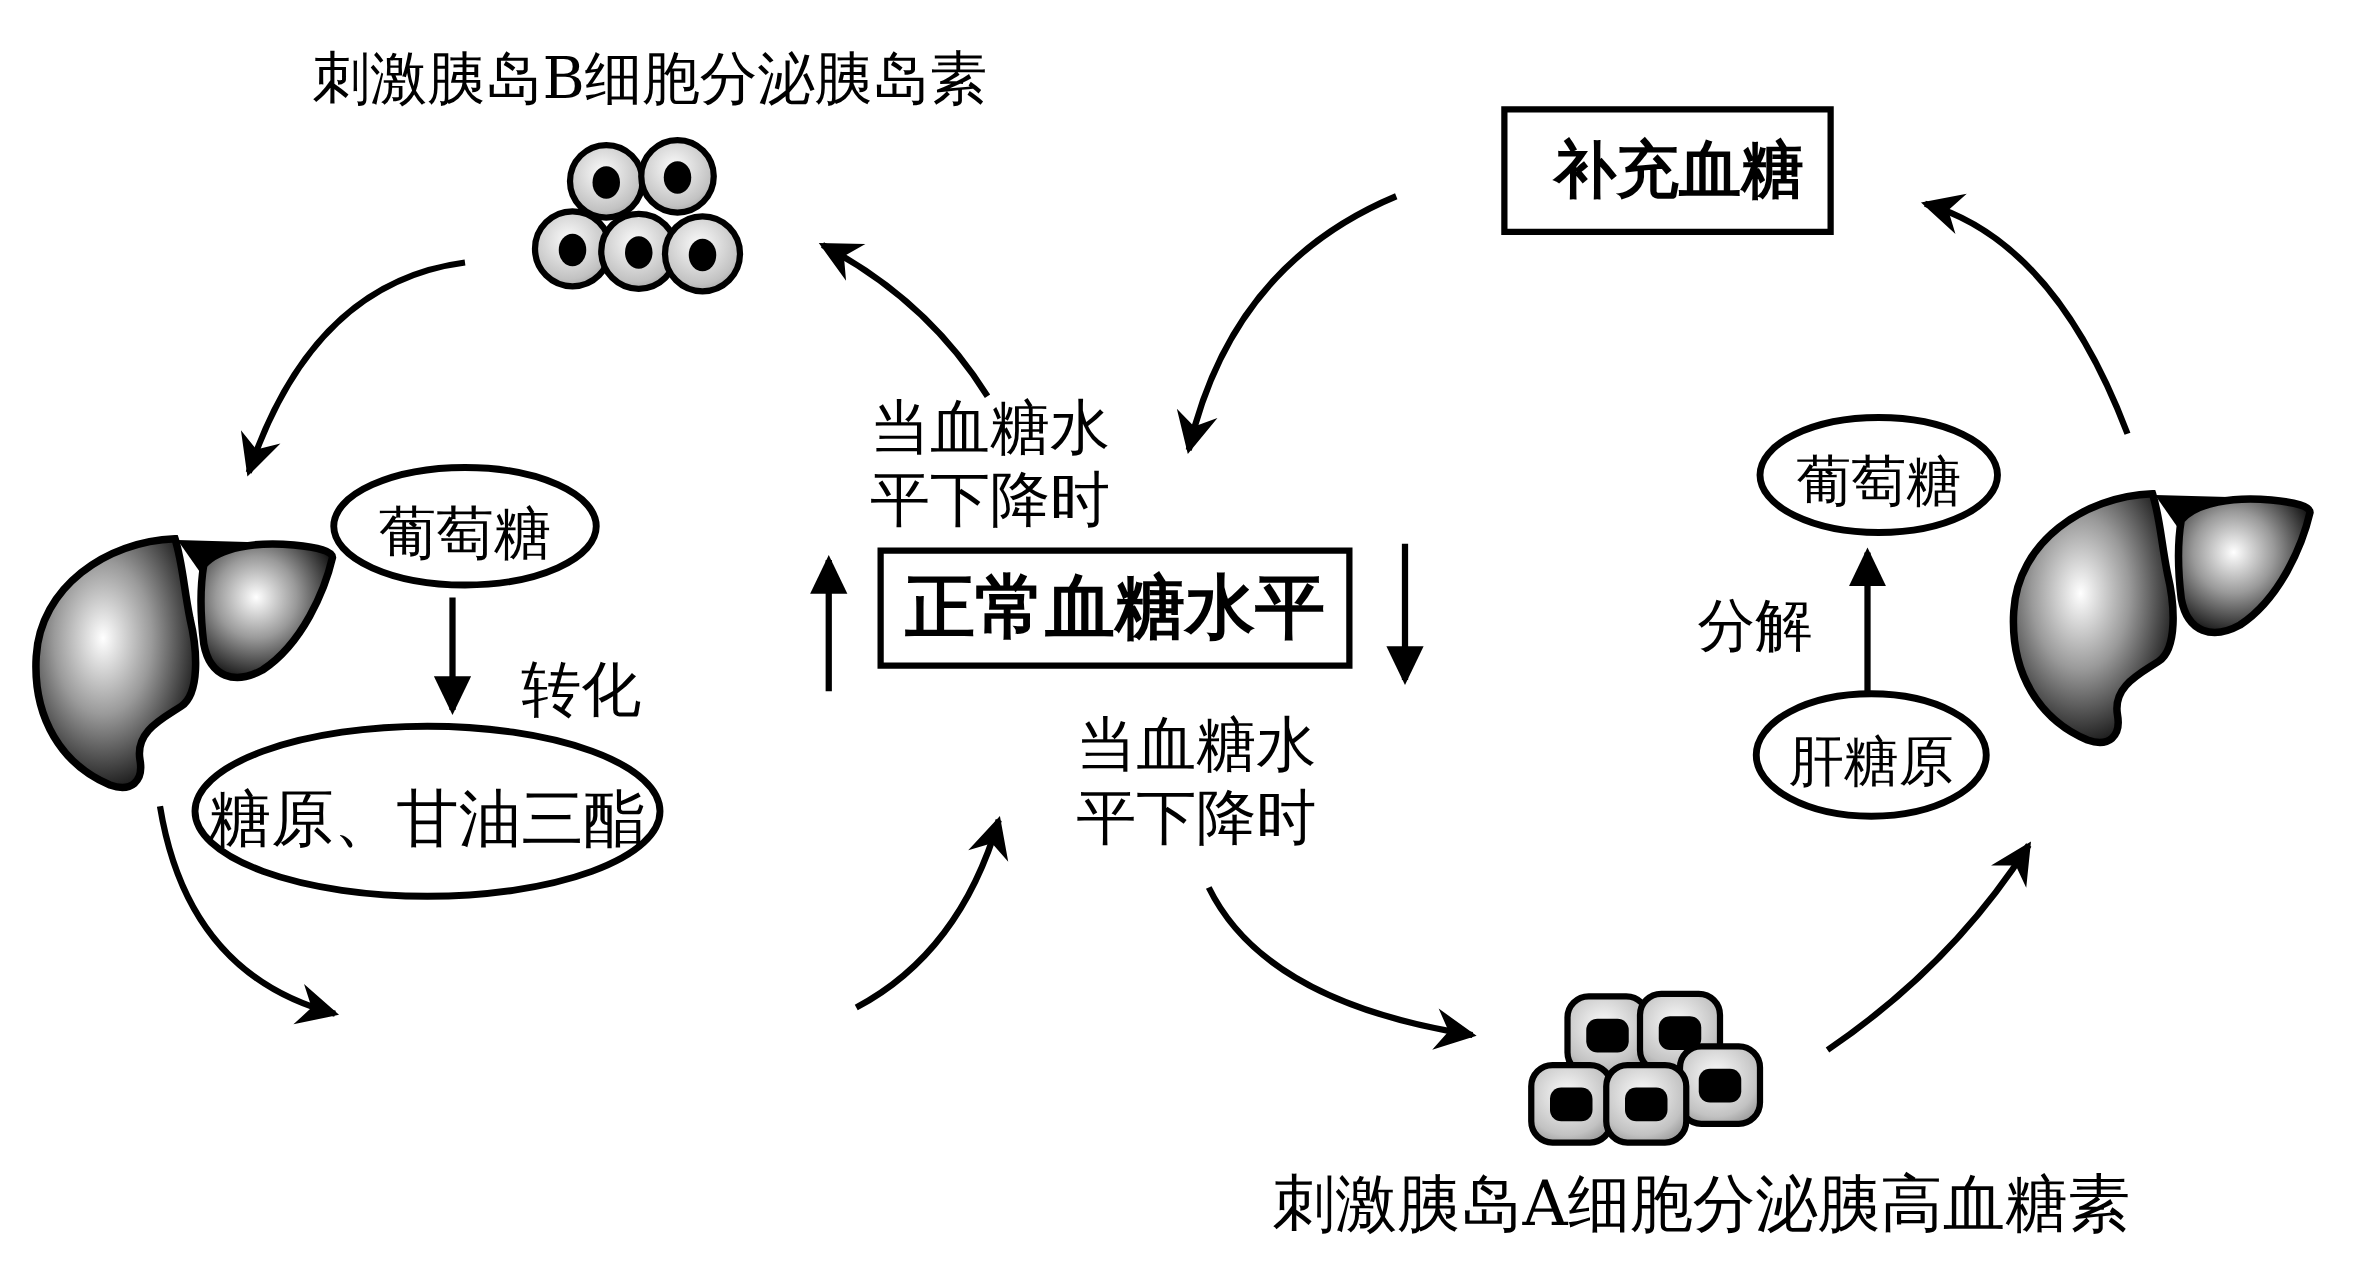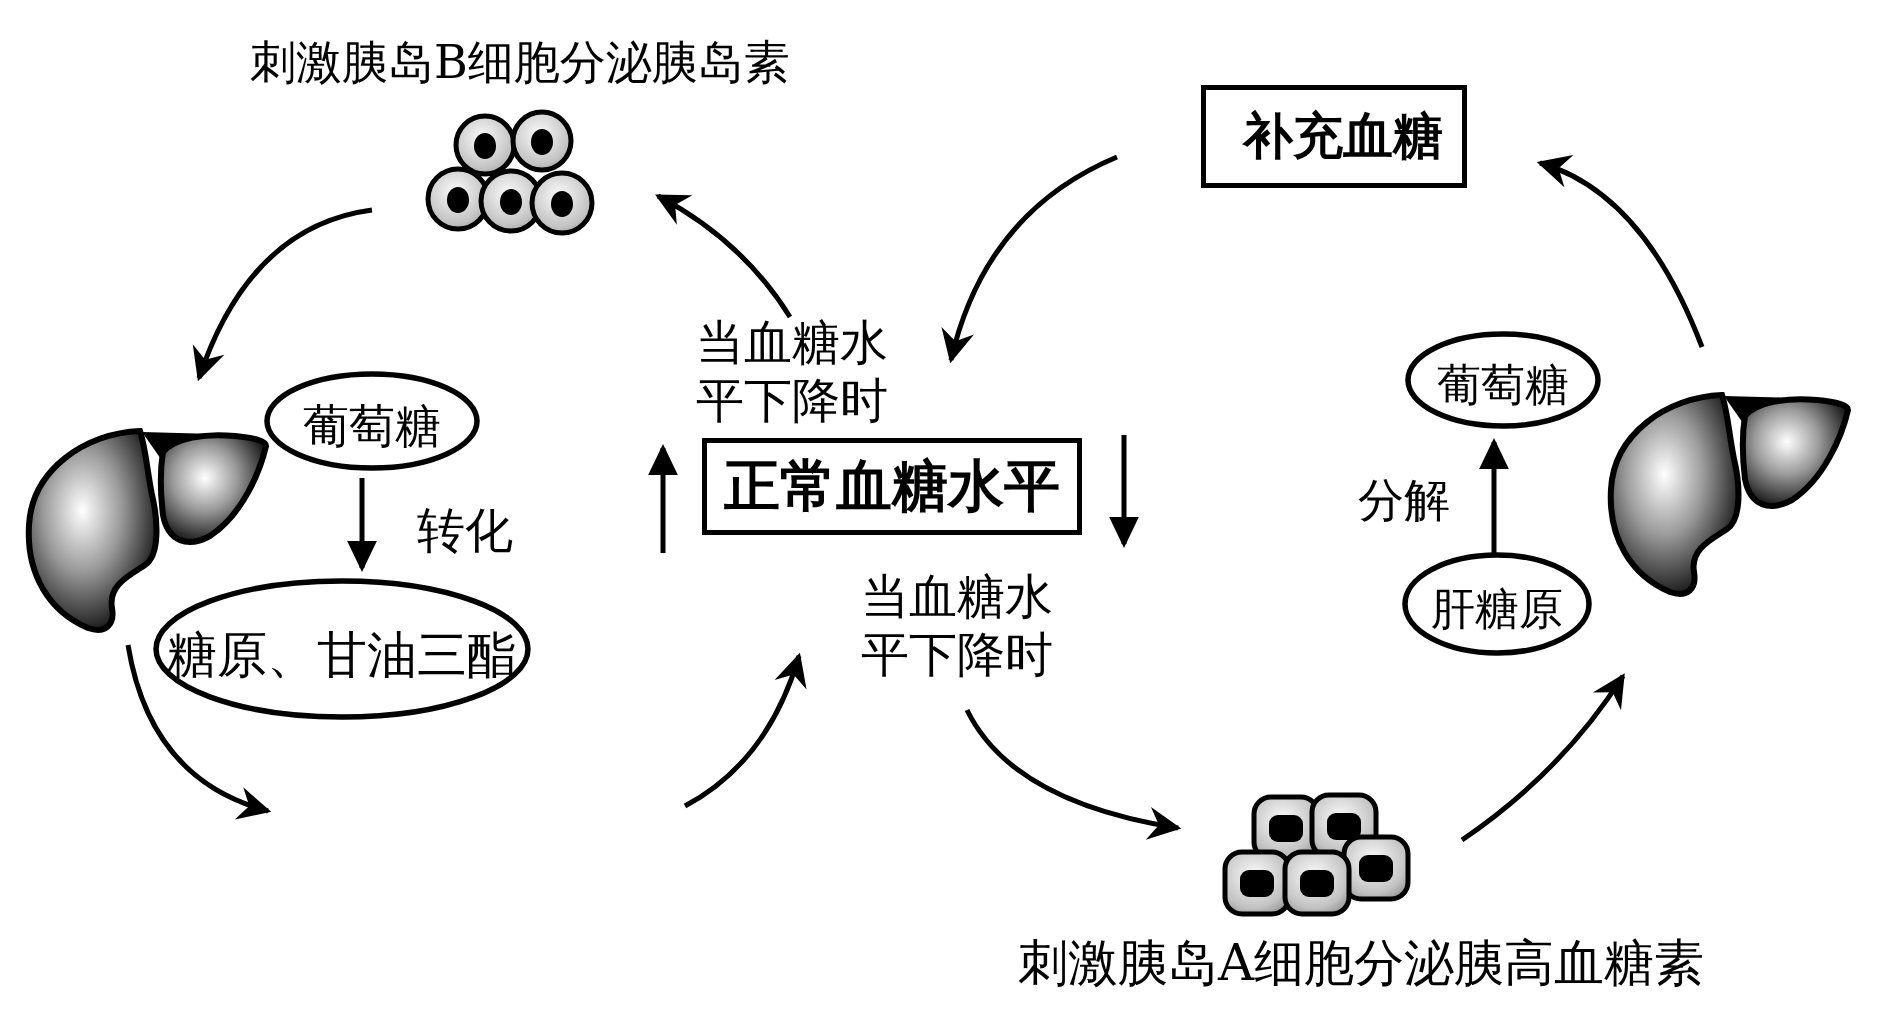--- a/index.html
+++ b/index.html
@@ -121,21 +121,21 @@
   <div class="rectbox" style="left:1201px;top:85px;width:266px;height:103px;font-size:50px;padding-left:18px;">补充血糖</div>
 
   <div class="lbl center twoline" style="left:688px;top:314px;width:208px;font-size:48px;"><span>当血糖水</span><br><span>平下降时</span></div>
 
   <div class="rectbox" style="left:702px;top:438px;width:380px;height:97px;font-size:56px;">正常血糖水平</div>
 
   <div class="lbl center twoline" style="left:851px;top:568px;width:212px;font-size:48px;"><span>当血糖水</span><br><span>平下降时</span></div>
 
   <div class="lbl center" style="left:267px;top:396px;width:210px;font-size:46px;">葡萄糖</div>
 
-  <div class="lbl" style="left:417px;top:499px;font-size:48px;">转化</div>
+  <div class="lbl" style="left:417px;top:520px;font-size:48px;">转化</div>
 
   <div class="lbl center" style="left:157px;top:622px;width:370px;font-size:50px;">糖原、甘油三酯</div>
 
 
   <div class="lbl center" style="left:1408px;top:356px;width:190px;font-size:44px;">葡萄糖</div>
 
   <div class="lbl" style="left:1358px;top:470px;font-size:46px;">分解</div>
 
   <div class="lbl center" style="left:1405px;top:580px;width:184px;font-size:44px;">肝糖原</div>
 

